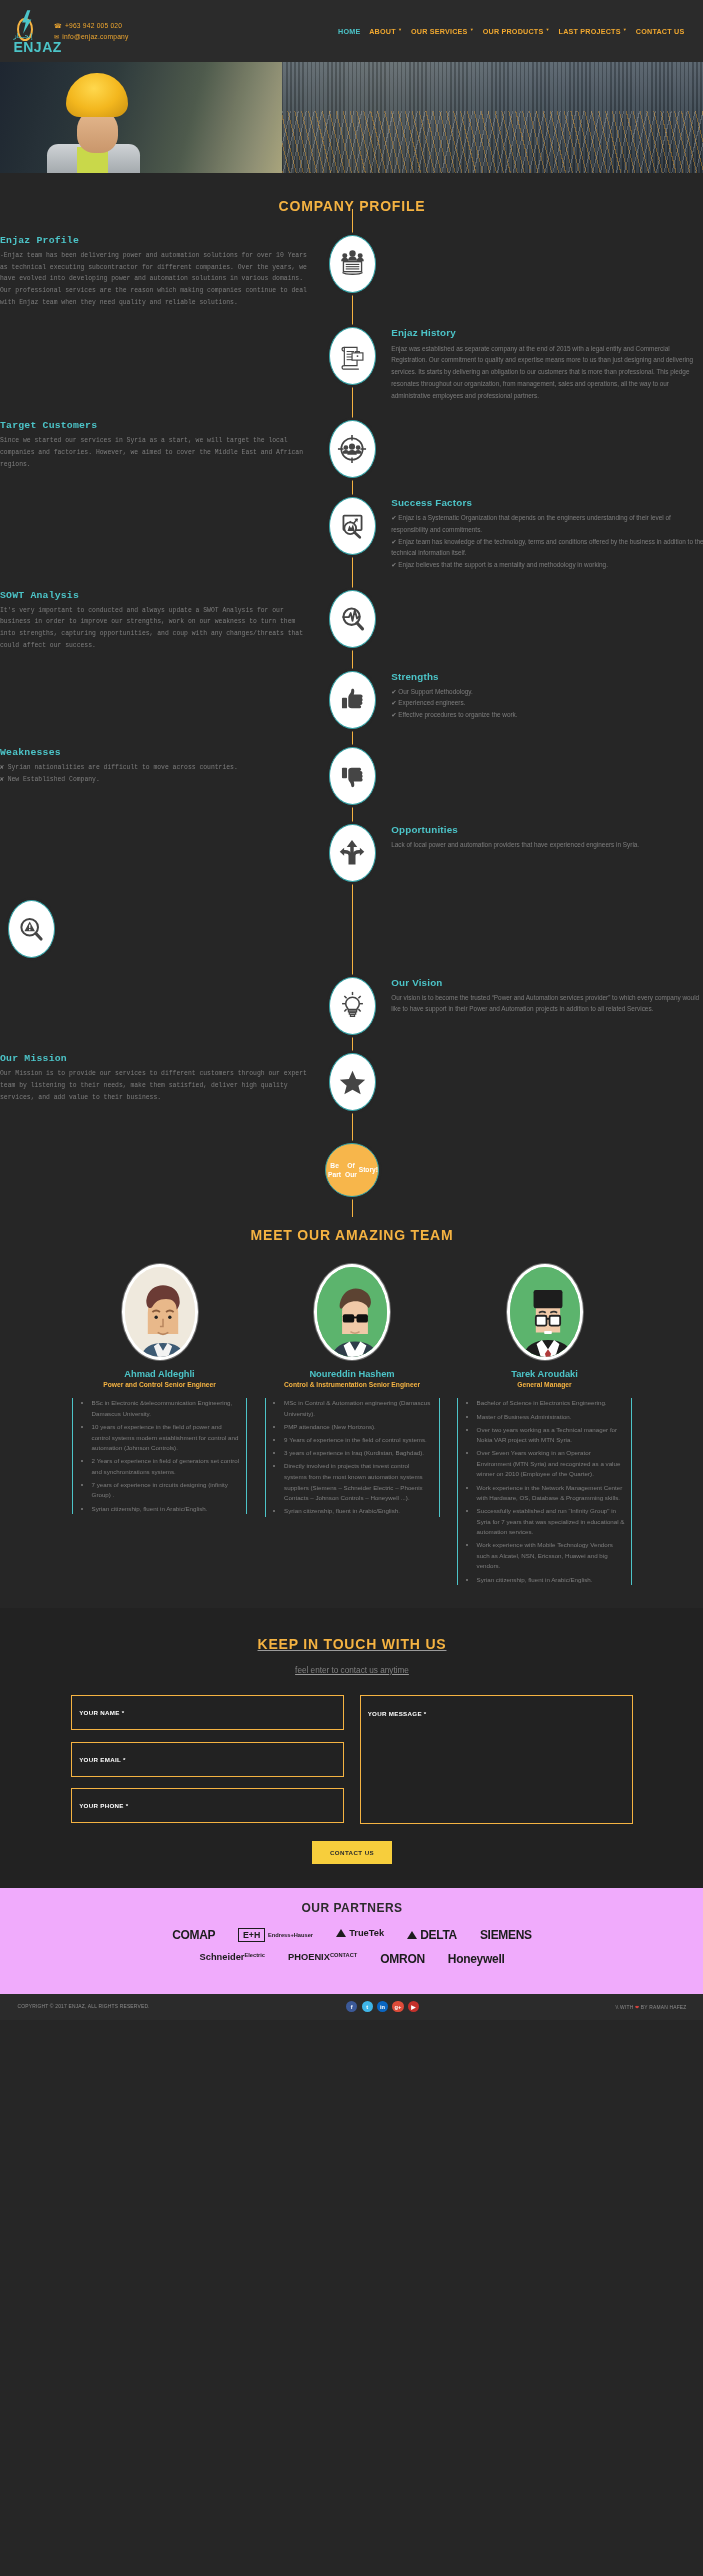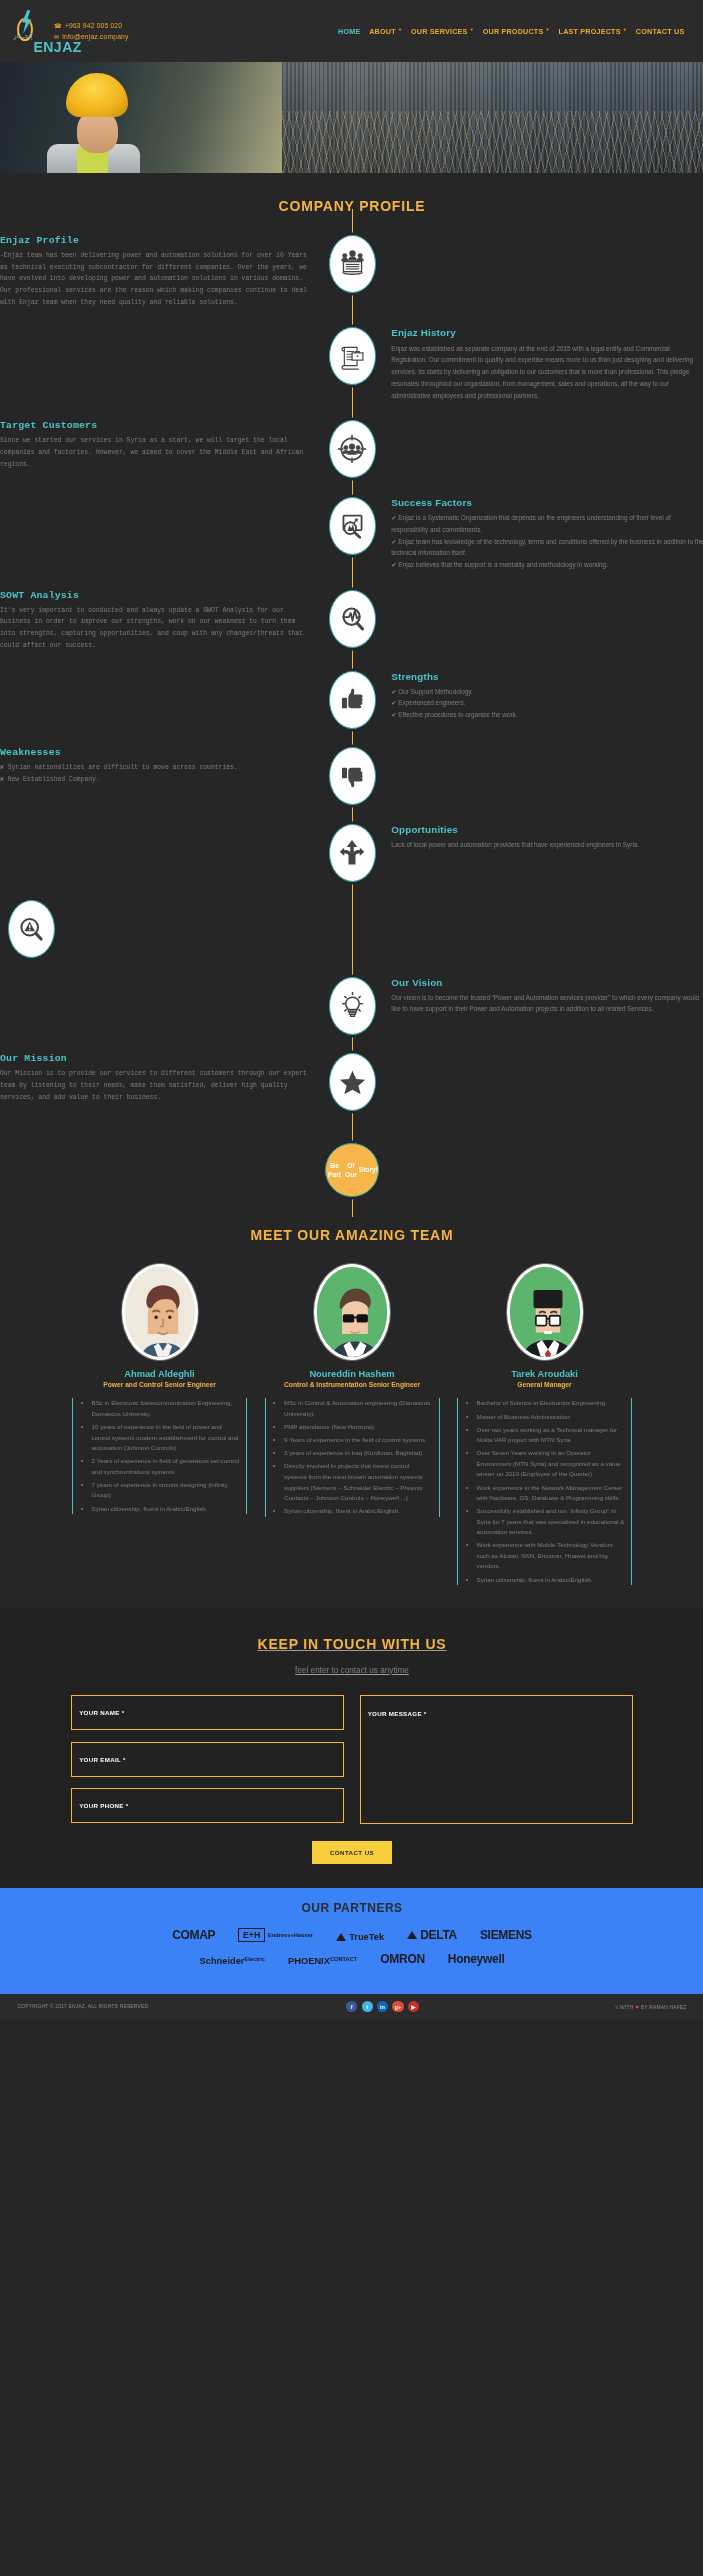--- a/index.html
+++ b/index.html
@@ -22,21 +22,21 @@
   .logo-ring {
     position:absolute; left:4.1px; top:9.3px; width:15.5px; height:23px;
     border:2.1px solid #f5b342; border-radius:50%/50%;
   }
   .logo-ar {
     position:absolute; left:0px; top:23px; color:#4cc4c8; font-size:6.7px;
     letter-spacing:0.5px; white-space:nowrap; direction:rtl;
   }
   .logo-word {
     color:#4cc4c8; font-size:14px; font-weight:bold; letter-spacing:0.5px;
-    position:absolute; left:0; top:30px;margin-left:20px;
+    position:absolute; left:0; top:30px;
   }
   .contact-col { margin-left:13.4px; }
   .contact-line {
     color:#f0a830; font-size:6.7px; margin:3.6px 0; display:flex;
     align-items:center; gap:3.1px; letter-spacing:0.2px;
   }
   .contact-line .gi { font-size:6.2px; }
   .nav { margin-left:auto; display:flex; align-items:center; gap:8.8px; padding-right:6.2px;}
   .nav-item {
     color:#f0a830; font-size:7.2px; letter-spacing:0.2px; font-weight:bold;
@@ -202,27 +202,27 @@
   .fld.msg { height:129px; resize:none; padding-top:13.4px; }
   .submit-wrap { width:562px; margin:14.4px auto 0; text-align:center; }
   .submit-btn {
     background:#f7ce3c; border:none; color:#2b2b2b;
     font-size:6.2px; font-weight:bold; letter-spacing:0.4px;
     padding:8.2px 17.5px; cursor:pointer;
     font-family:"Liberation Sans", sans-serif;
   }
 
   
-  .partners { background:#3b82f6; padding:13.4px 0 17.5px; }
+  .partners { background:#f0abfc; padding:13.4px 0 17.5px; }
   .partners-title {
     text-align:center; color:#2b2b2b; font-size:12px; font-weight:bold;
     letter-spacing:0.5px; margin-bottom:12.4px;
   }
   .prow {
-    display:flex; justify-content:center; align-items:flex-end;
+    display:flex; justify-content:center; align-items:flex-start;
     gap:23px; flex-wrap:nowrap; margin-bottom:10.3px; padding:0 57px;
   }
   .plogo {
     color:#1c1c1c; font-weight:bold; display:flex; align-items:center; gap:3.1px;
     white-space:nowrap;
   }
   .plogo .big { font-size:12px; letter-spacing:-0.3px; }
   .plogo .med { font-size:9.3px; }
   .plogo .sm  { font-size:5.7px; line-height:1.1; }
   .plogo .stack { display:flex; flex-direction:row; }

